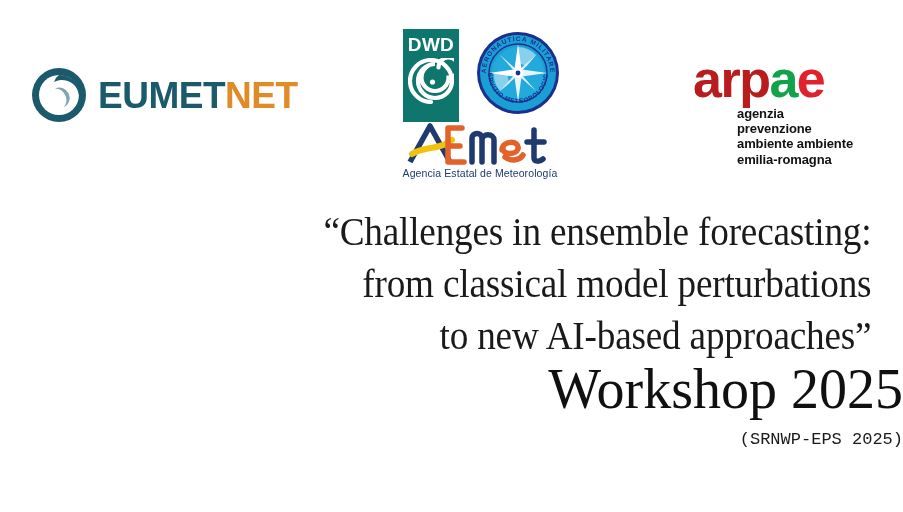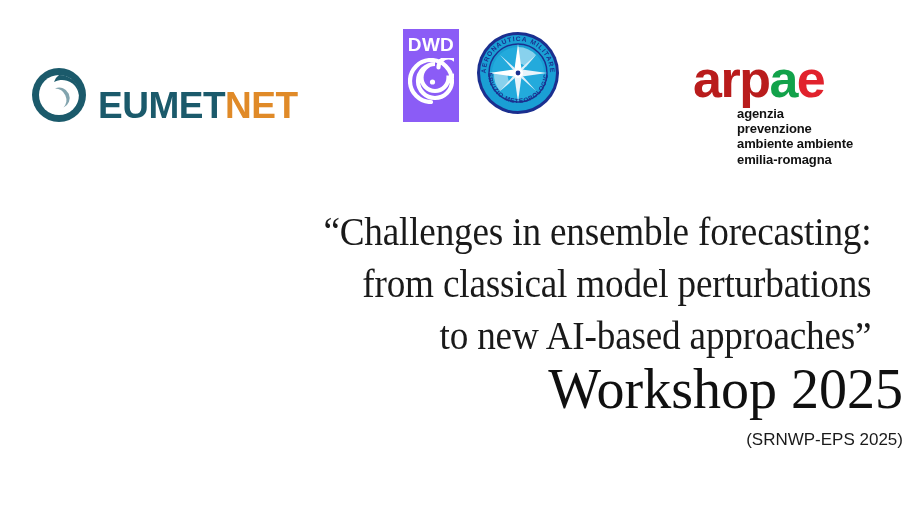--- a/index.html
+++ b/index.html
@@ -30,21 +30,21 @@
     width: 903px;
     height: 195px;
   }
 
   
   .eumetnet {
     position: absolute;
     left: 30px;
     top: 66px;
     display: flex;
-    align-items: flex-end;
+    align-items: center;
     gap: 10px;
   }
   .eumetnet-mark {
     width: 58px;
     height: 58px;
     position: relative;
     flex: 0 0 auto;
   }
   .eumetnet-wordmark {
     font-family: "Liberation Sans", sans-serif;
@@ -57,21 +57,21 @@
   .eu-part { color: #1b5a6b; }
   .net-part { color: #e08a28; }
 
   
   .dwd {
     position: absolute;
     left: 403px;
     top: 29px;
     width: 56px;
     height: 93px;
-    background: #8b5cf6;
+    background: #0f766e;
     display: flex;
     flex-direction: column;
     align-items: center;
   }
   .dwd-text {
     color: #ffffff;
     font-family: "Liberation Sans", sans-serif;
     font-weight: bold;
     font-size: 19px;
     letter-spacing: 0.3px;
@@ -163,21 +163,21 @@
     white-space: nowrap;
   }
   .workshop-line {
     font-family: "Liberation Serif", "DejaVu Serif", serif;
     font-size: 56px;
     line-height: 54px;
     color: #101010;
     white-space: nowrap;
   }
   .paren-line {
-    font-family: Liberation Sans, sans-serif;
+    font-family: Liberation Mono, monospace;
     font-size: 17px;
     line-height: 24px;
     color: #1a1a1a;
     margin-top: 12px;
     white-space: nowrap;
   }
 </style>
 </head>
 <body>
 
@@ -238,20 +238,34 @@
         </g>
         <text font-family="Liberation Sans, sans-serif" font-size="6.6" font-weight="bold" fill="#1b2f8f" letter-spacing="1">
           <textPath href="#arcTop" startOffset="50%" text-anchor="middle">AERONAUTICA MILITARE</textPath>
         </text>
         <text font-family="Liberation Sans, sans-serif" font-size="6.2" font-weight="bold" fill="#1b2f8f" letter-spacing="0.8">
           <textPath href="#arcBot" startOffset="50%" text-anchor="middle">SERVIZIO METEOROLOGICO</textPath>
         </text>
       </svg>
     </div>
 
+    <div class="aemet">
+      <div class="aemet-word">
+        <svg viewBox="0 0 152 46" width="152" height="46" aria-hidden="true">
+          <path d="M6 42 L26 6 L46 42" fill="none" stroke="#1f3a6e" stroke-width="5.5" stroke-linejoin="round"></path>
+          <path d="M8 34 C20 26 36 30 48 20" fill="none" stroke="#f2c30d" stroke-width="6" stroke-linecap="round"></path>
+          <path d="M58 8 L44 8 M44 8 L44 42 M44 26 L56 26 M44 42 L60 42" fill="none" stroke="#e2622a" stroke-width="5.5" stroke-linecap="round" stroke-linejoin="round"></path>
+          <path d="M68 42 L68 18 C68 12 78 12 78 18 L78 42 M78 20 C78 13 90 13 90 20 L90 42" fill="none" stroke="#1f3a6e" stroke-width="5.5" stroke-linecap="round" stroke-linejoin="round"></path>
+          <path d="M98 30 C98 20 116 20 114 29 C112 35 98 35 99 28" fill="none" stroke="#e2622a" stroke-width="5.5" stroke-linecap="round"></path>
+          <path d="M101 37 C108 42 116 40 119 35" fill="none" stroke="#e2622a" stroke-width="5.5" stroke-linecap="round"></path>
+          <path d="M130 10 L130 38 C130 42 136 42 139 39 M123 22 L140 22" fill="none" stroke="#1f3a6e" stroke-width="5.5" stroke-linecap="round"></path>
+        </svg>
+      </div>
+      <div class="aemet-caption">Agencia Estatal de Meteorología</div>
+    </div>
 
     <div class="arpae">
       <div class="arpae-word"><span class="arpae-black">arp</span><span class="arpae-green">a</span><span class="arpae-red">e</span></div>
       <div class="arpae-sub">
         <div>agenzia</div>
         <div>prevenzione</div>
         <div>ambiente ambiente</div>
         <div>emilia-romagna</div>
       </div>
     </div>

